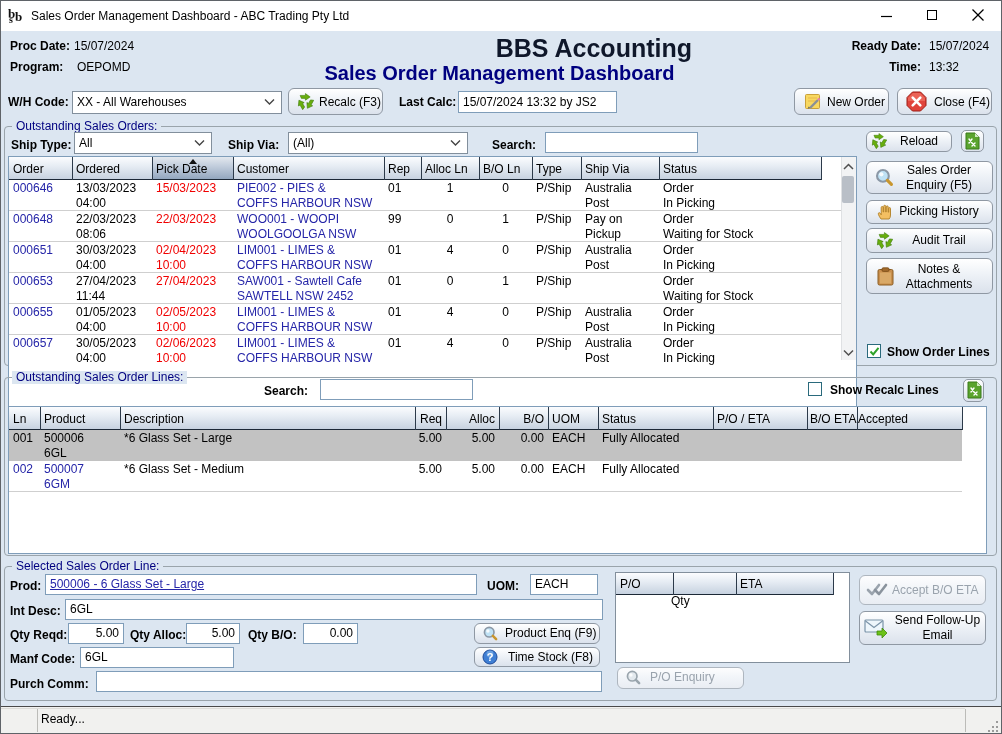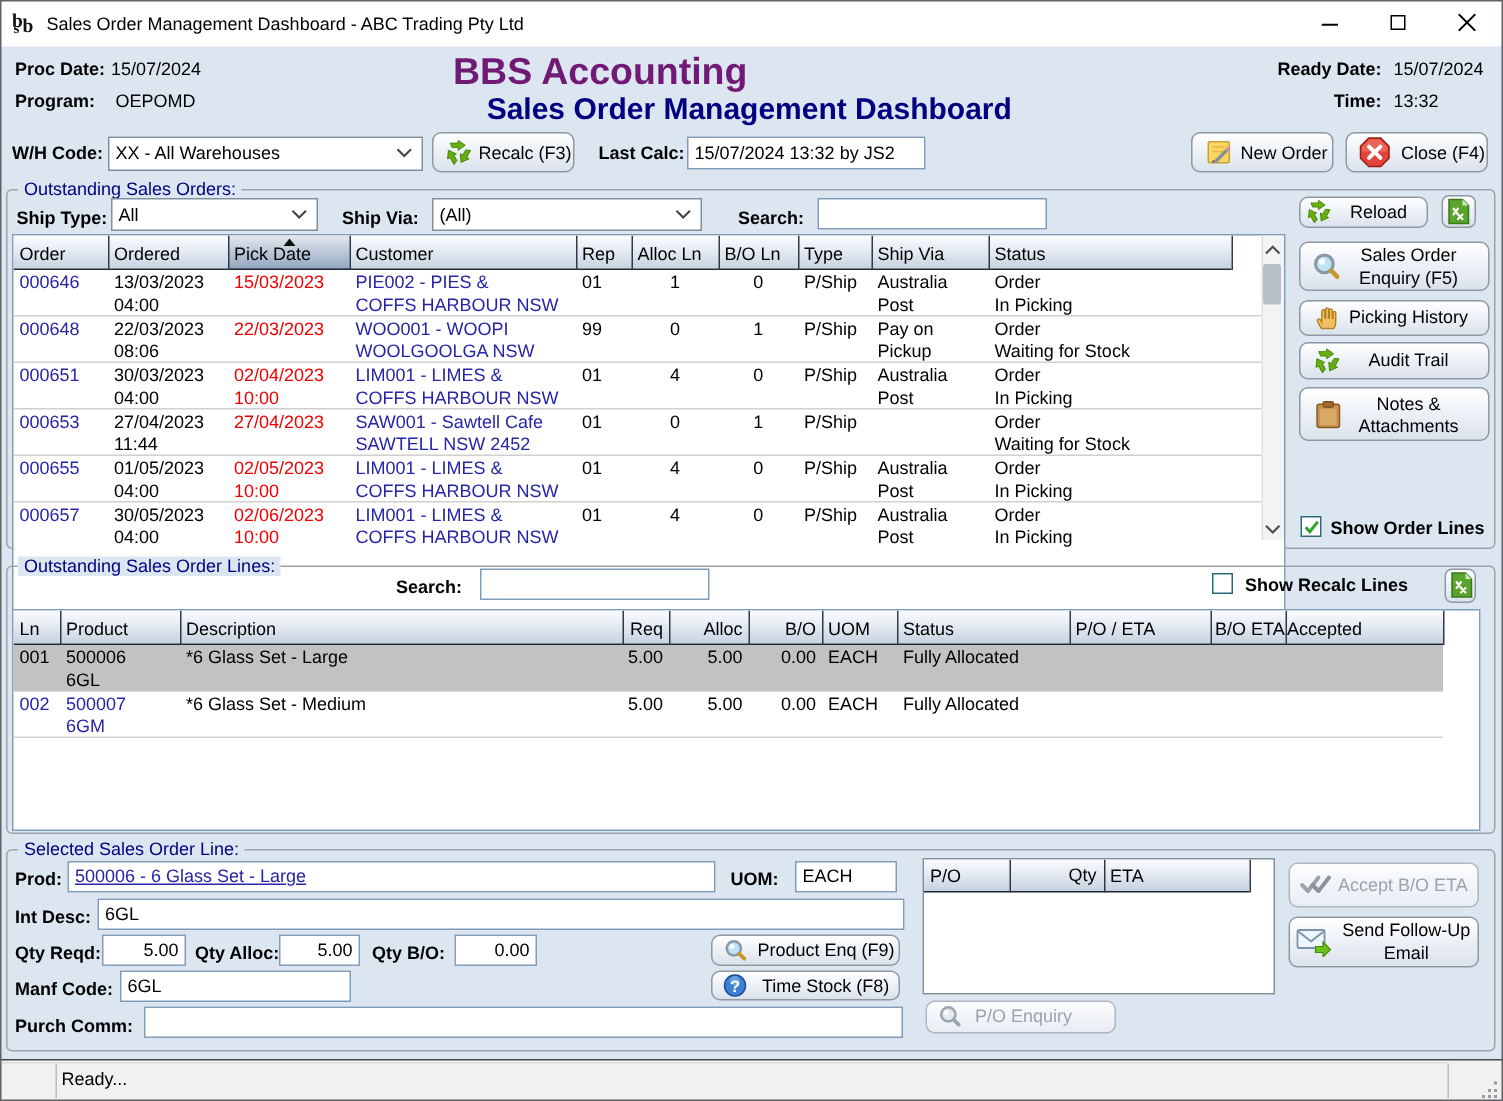--- a/index.html
+++ b/index.html
@@ -32,21 +32,21 @@
   </svg>
 <div class="abs" style="left:927px;top:10px;width:10px;height:10px;border:1.2px solid #000"></div>
 <svg class="abs" style="left:972px;top:9px" width="12" height="12">
     <line x1="0.5" y1="0.5" x2="11.5" y2="11.5" stroke="#000" stroke-width="1.2"></line>
     <line x1="11.5" y1="0.5" x2="0.5" y2="11.5" stroke="#000" stroke-width="1.2"></line>
   </svg>
 <div class="lab" style="left:10px;top:39px">Proc Date:</div>
 <div class="val" style="left:74px;top:39px">15/07/2024</div>
 <div class="lab" style="left:10px;top:60px">Program:</div>
 <div class="val" style="left:77px;top:60px">OEPOMD</div>
-<div class="abs" style="left:302px;top:36px;width:390px;text-align:left;font-size:25px;font-weight:bold;color:#701a75;line-height:25px">BBS Accounting</div>
+<div class="abs" style="left:302px;top:36px;width:390px;text-align:right;font-size:25px;font-weight:bold;color:#0f172a;line-height:25px">BBS Accounting</div>
 <div class="abs" style="left:302px;top:63px;width:395px;text-align:center;font-size:20px;font-weight:bold;color:#000080;line-height:20px">Sales Order Management Dashboard</div>
 <div class="lab" style="left:846px;top:39px;width:75px;text-align:right">Ready Date:</div>
 <div class="val" style="left:929px;top:39px">15/07/2024</div>
 <div class="lab" style="left:846px;top:60px;width:75px;text-align:right">Time:</div>
 <div class="val" style="left:929px;top:60px">13:32</div>
 <div class="lab" style="left:8px;top:95px">W/H Code:</div>
 <div class="tb" style="left:72px;top:91px;width:210px;height:23px;line-height:21px;border-color:#828f9c">XX - All Warehouses</div>
 <svg class="abs" style="left:264px;top:98px" width="11" height="8">
     <polyline points="1,1.5 5.5,6 10,1.5" fill="none" stroke="#444" stroke-width="1.4"></polyline>
   </svg>
@@ -352,21 +352,21 @@
     <circle cx="8" cy="8" r="7" fill="#3f7fd4" stroke="#1d4b9a" stroke-width="1"></circle>
     <circle cx="8" cy="5" r="3.4" fill="#74a9e4" opacity="0.8"></circle>
     <text x="8" y="12" font-size="11" font-weight="bold" fill="#fff" text-anchor="middle" font-family="Liberation Sans,sans-serif">?</text>
   </svg>
 <div class="val" style="left:508px;top:650px">Time Stock (F8)</div>
 <div class="lab" style="left:10px;top:677px">Purch Comm:</div>
 <div class="tb" style="left:96px;top:671px;width:506px;height:21px;line-height:19px"></div>
 <div class="grid" style="left:615px;top:572px;width:235px;height:91px;border-color:#828f9c">
 <div class="ghead" style="left:0;top:0;width:217px;height:22px;border-bottom:1px solid #1c2836"></div>
 <div class="hlab" style="left:4px;top:4px">P/O</div>
-<div class="hlab" style="left:55px;top:3px;width:60px;text-align:right">Qty</div>
+<div class="hlab" style="left:55px;top:21px;width:60px;">Qty</div>
 <div class="hlab" style="left:124px;top:4px">ETA</div>
 <div class="hsep" style="left:57px;top:0;height:22px"></div>
 <div class="hsep" style="left:120px;top:0;height:22px"></div>
 <div class="hsep" style="left:217px;top:0;height:22px"></div>
 </div>
 <div class="btn" style="left:617px;top:667px;width:127px;height:22px;border-color:#aeb6bf;background:linear-gradient(#fdfdfe,#f2f5f9 45%,#e9edf3)"></div>
 <svg class="abs" style="left:625px;top:669px" width="17" height="17" viewBox="0 0 20 20">
     <circle cx="8.5" cy="8.5" r="5.6" fill="#e3e9ee" stroke="#9aa5ad" stroke-width="2"></circle>
     <circle cx="7" cy="7" r="2" fill="#ffffff" opacity="0.85"></circle>
     <line x1="12.8" y1="12.8" x2="16.6" y2="16.6" stroke="#9aa5ad" stroke-width="3" stroke-linecap="round"></line>

